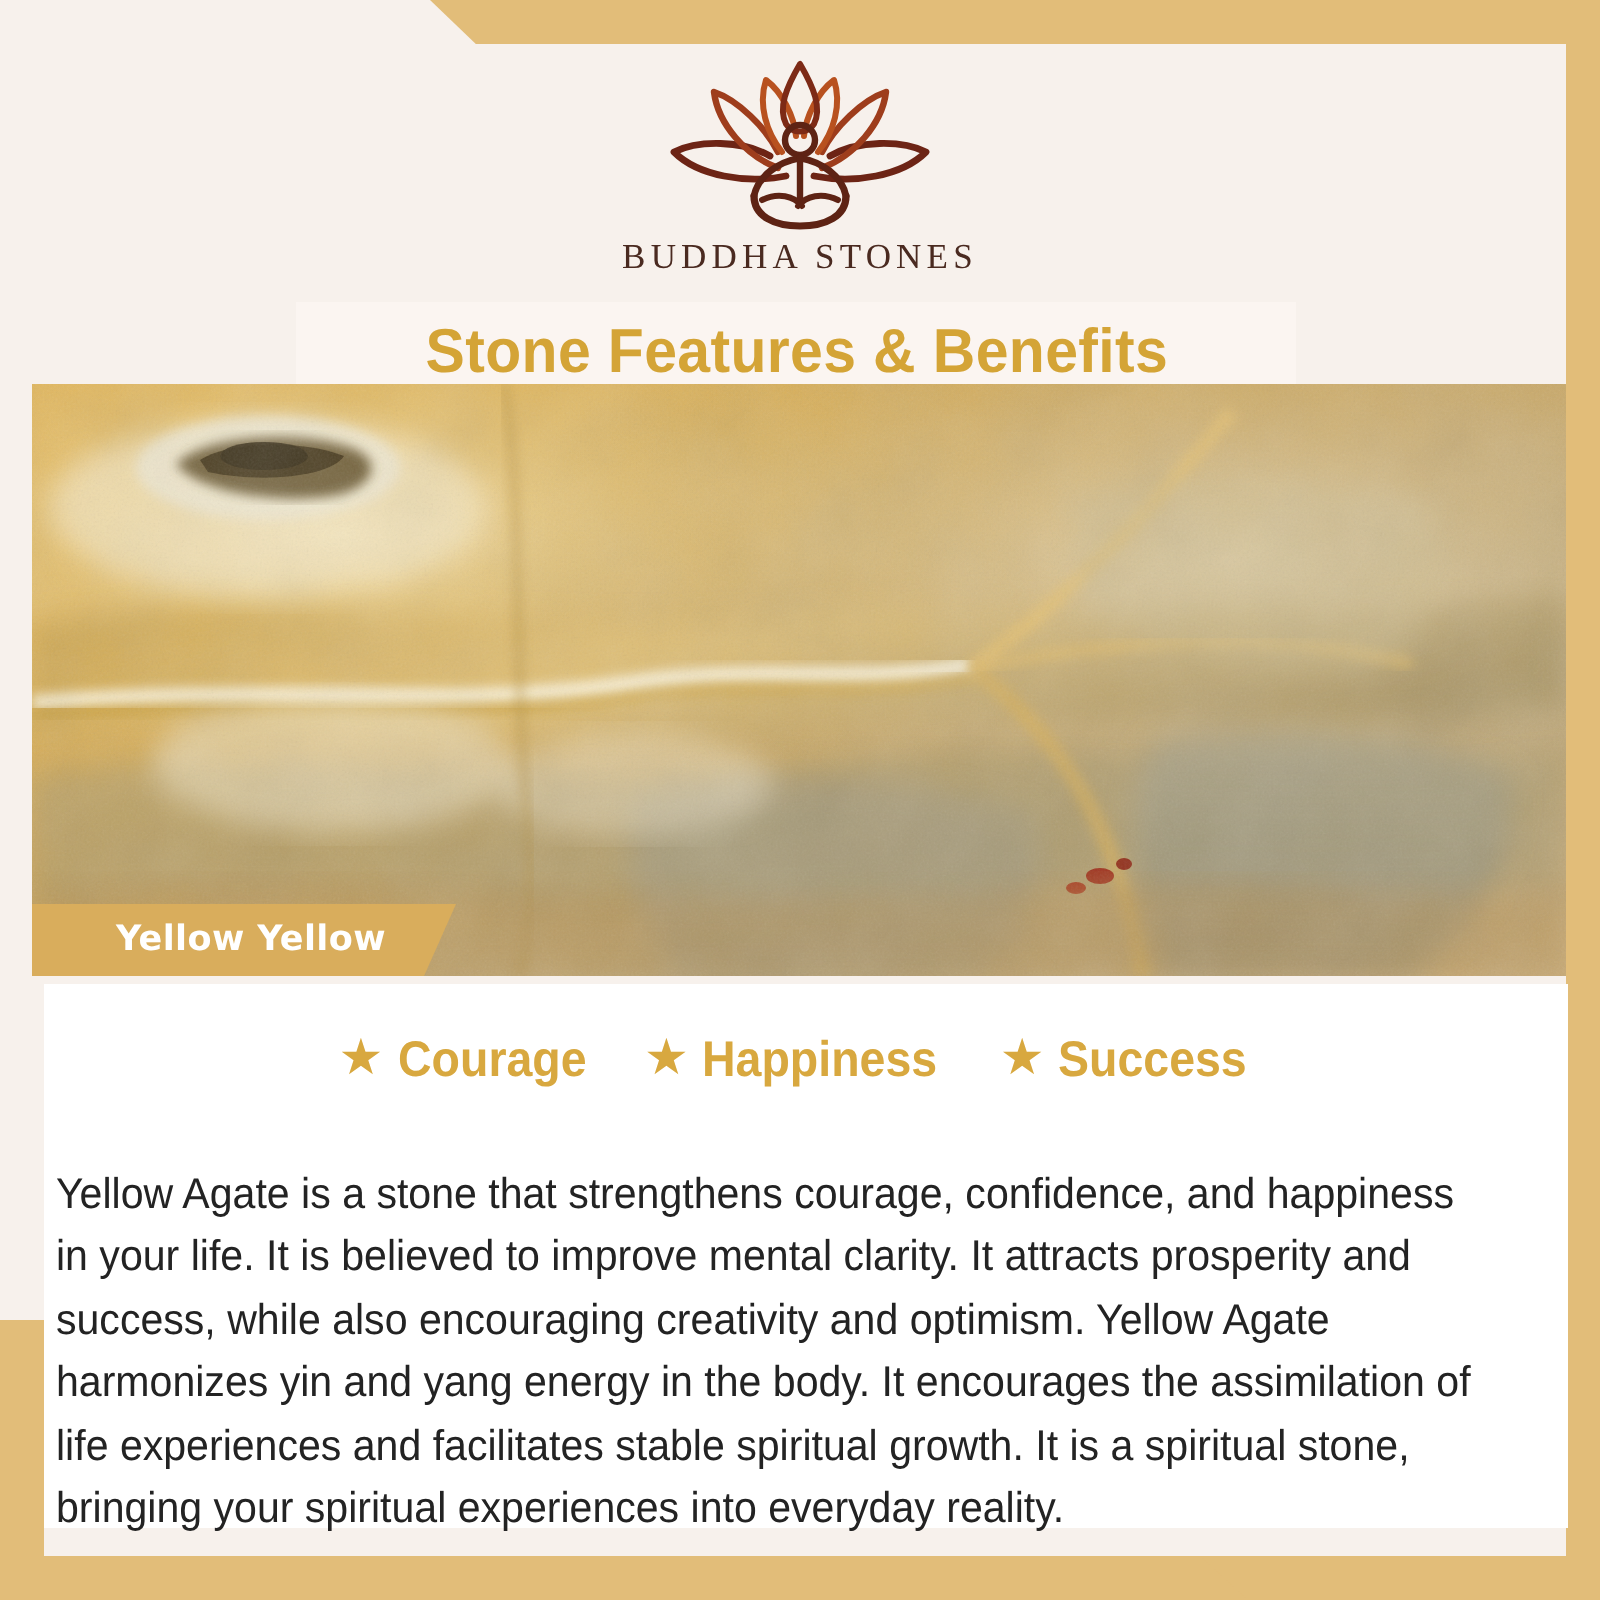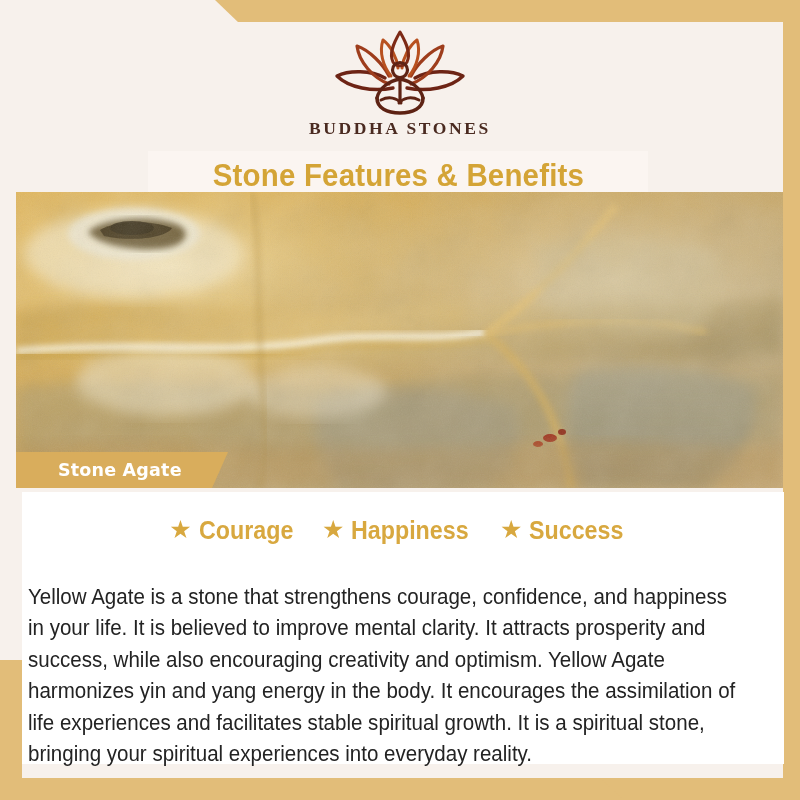--- a/index.html
+++ b/index.html
@@ -101,21 +101,21 @@
     display: block;
     margin: 0 auto;
   }
   .brand-name {
     display: block;
     margin-top: 2px;
     font-family: "Liberation Serif", serif;
     font-size: 17.5px;
     letter-spacing: 2.6px;
     color: #4a2a20;
-    font-weight: 700;
+    font-weight: 400;
   }
 
   
   .title-banner {
     position: absolute;
     left: 148px;
     top: 151px;
     width: 500px;
     height: 50px;
     background: #fbf5f1;
@@ -360,21 +360,21 @@
         </g>
 
         <path d="M0 254 C160 236 340 268 520 252 C630 242 700 262 767 252 L767 296 L0 296 Z" fill="#b08f55" opacity="0.45" filter="url(#soft)"></path>
 
         <rect width="767" height="296" filter="url(#mottle)" opacity="0.5"></rect>
         <rect width="767" height="296" filter="url(#grain)" opacity="0.85"></rect>
       </svg>
     </div>
 
     <div class="stone-badge">
-      <span class="stone-badge-text">Stone Agate</span>
+      <span class="stone-badge-text">Yellow Yellow</span>
     </div>
 
     <div class="keywords">
       <div class="keyword">
         <span class="keyword-star">★</span>
         <span class="keyword-label">Courage</span>
       </div>
       <div class="keyword">
         <span class="keyword-star">★</span>
         <span class="keyword-label">Happiness</span>

